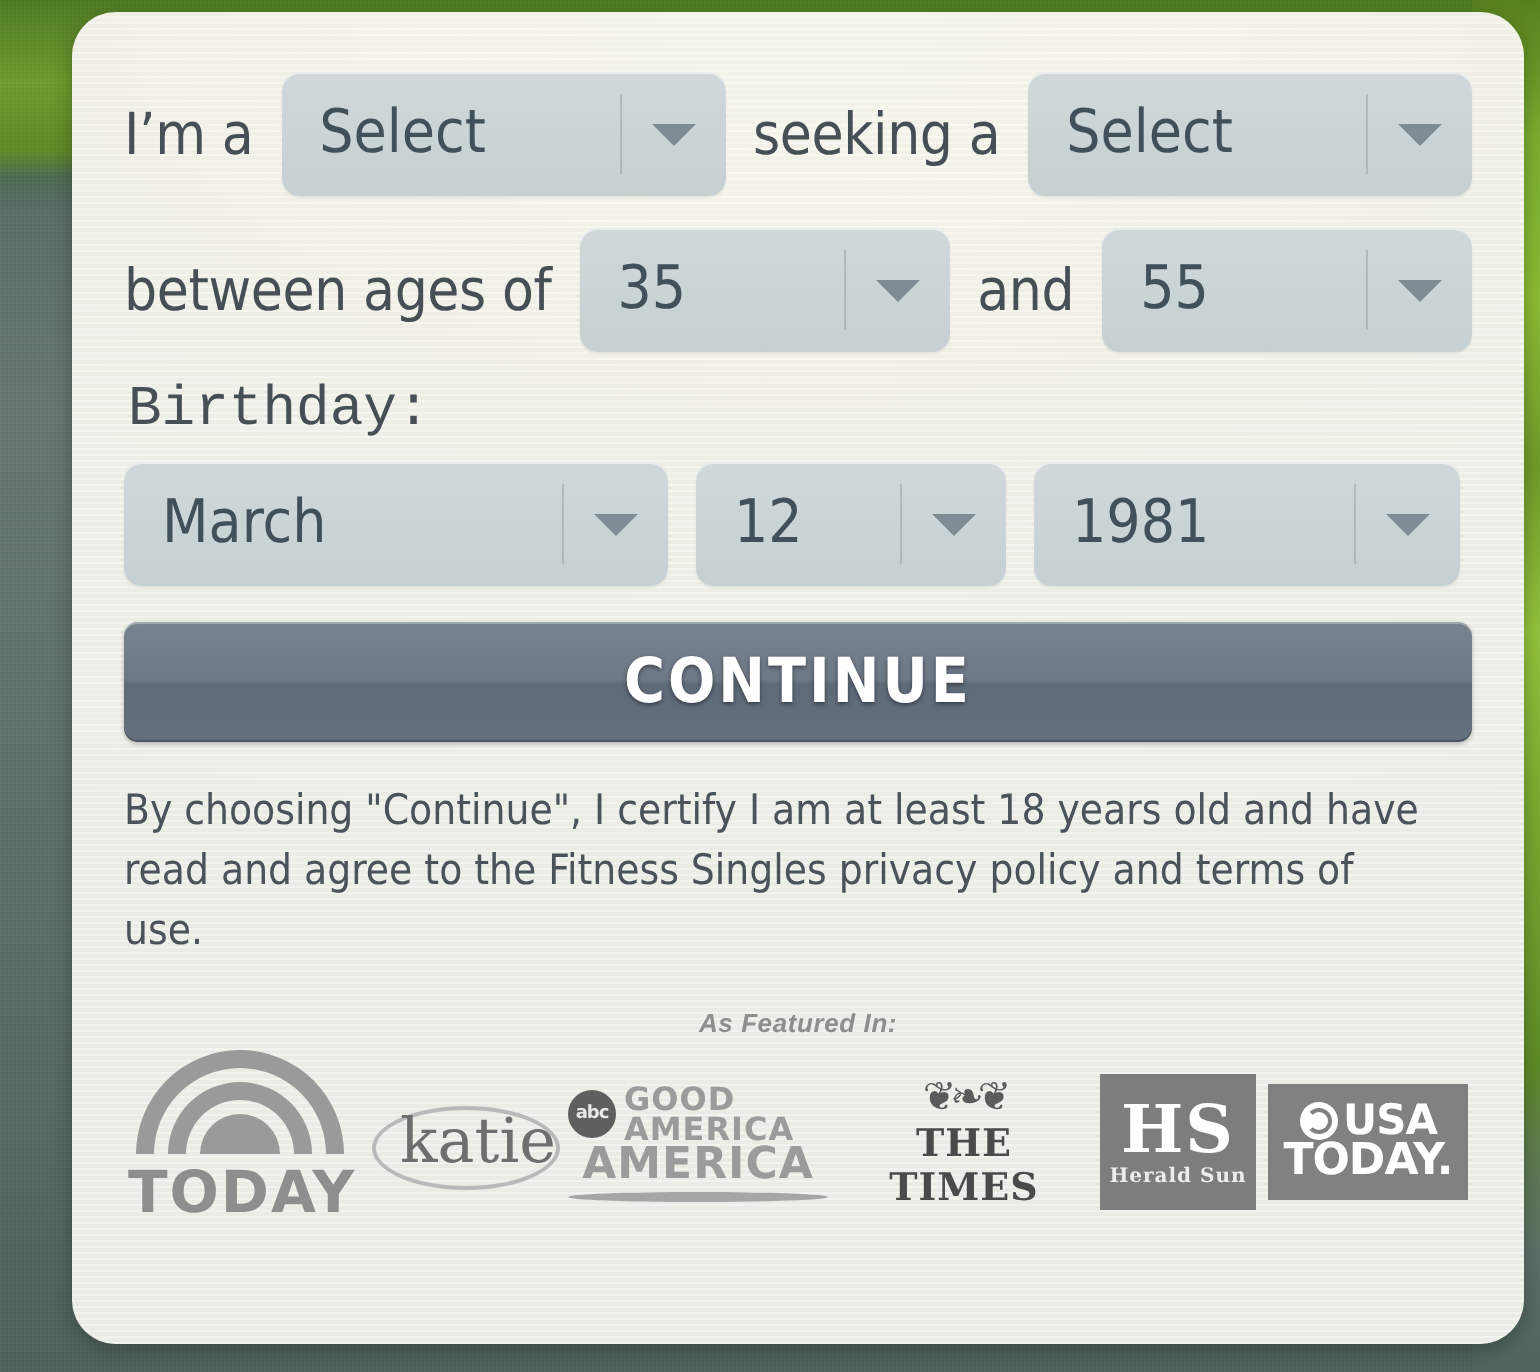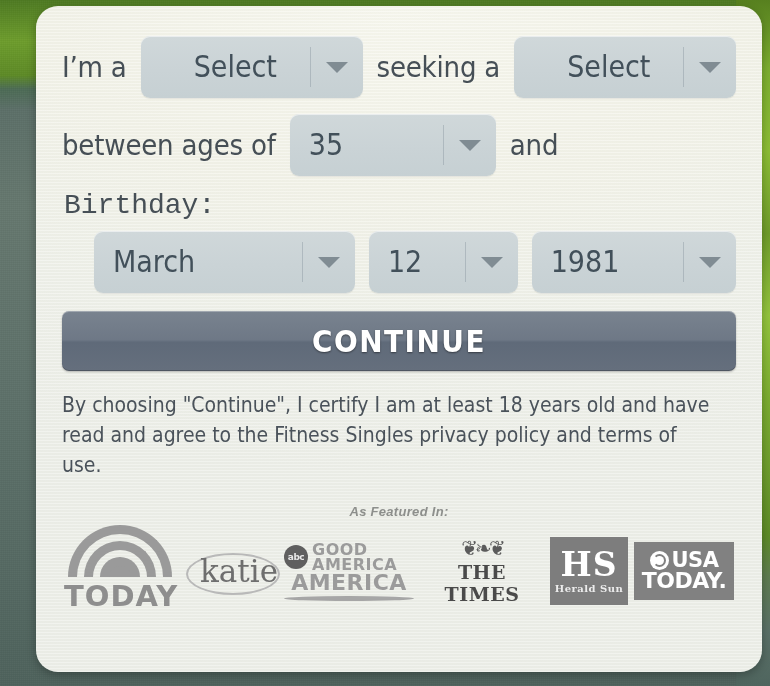--- a/index.html
+++ b/index.html
@@ -84,21 +84,21 @@
     padding: 30px 26px 0 26px;
   }
 
   
   .row {
     display: flex;
     align-items: center;
   }
   .row-1 { margin-bottom: 16px; }
   .row-2 { margin-bottom: 14px; }
-  .row-3 { margin-top: 2px; margin-left: 32px; }
+  .row-3 { margin-top: 2px; }
 
   .lbl {
     color: #464f56;
     font-family: "DejaVu Sans Condensed", "Liberation Sans Narrow", "Liberation Sans", sans-serif;
     font-size: 29px;
     line-height: 1;
     letter-spacing: -.2px;
     white-space: nowrap;
   }
   .lbl-birthday {
@@ -145,21 +145,21 @@
     flex: none;
   }
   .caret {
     width: 0; height: 0;
     border-left: 11px solid transparent;
     border-right: 11px solid transparent;
     border-top: 11px solid #808c93;
   }
 
   
-  .w-select  { width: 245px; padding-left: 34px; }
+  .w-select  { width: 245px; }
   .w-age     { width: 206px; }
   .w-month   { width: 272px; }
   .w-day     { width: 155px; }
   .w-year    { width: 213px; }
 
   .gap-12 { margin-left: 14px; }
   .gap-lbl { margin: 0 14px; }
 
   
   .continue {
@@ -403,20 +403,27 @@
     <div class="row row-2">
       <span class="lbl">between ages of</span>
       <div class="sel w-age gap-12">
         <span class="val">35</span>
         <span class="sep"></span>
         <span class="arrow">
             <i class="caret"></i>
           </span>
       </div>
       <span class="lbl gap-lbl">and</span>
+      <div class="sel w-age">
+        <span class="val">55</span>
+        <span class="sep"></span>
+        <span class="arrow">
+            <i class="caret"></i>
+          </span>
+      </div>
     </div>
 
     <div class="lbl-birthday">Birthday:</div>
 
     <div class="row row-3">
       <div class="sel w-month">
         <span class="val">March</span>
         <span class="sep"></span>
         <span class="arrow">
             <i class="caret"></i>

